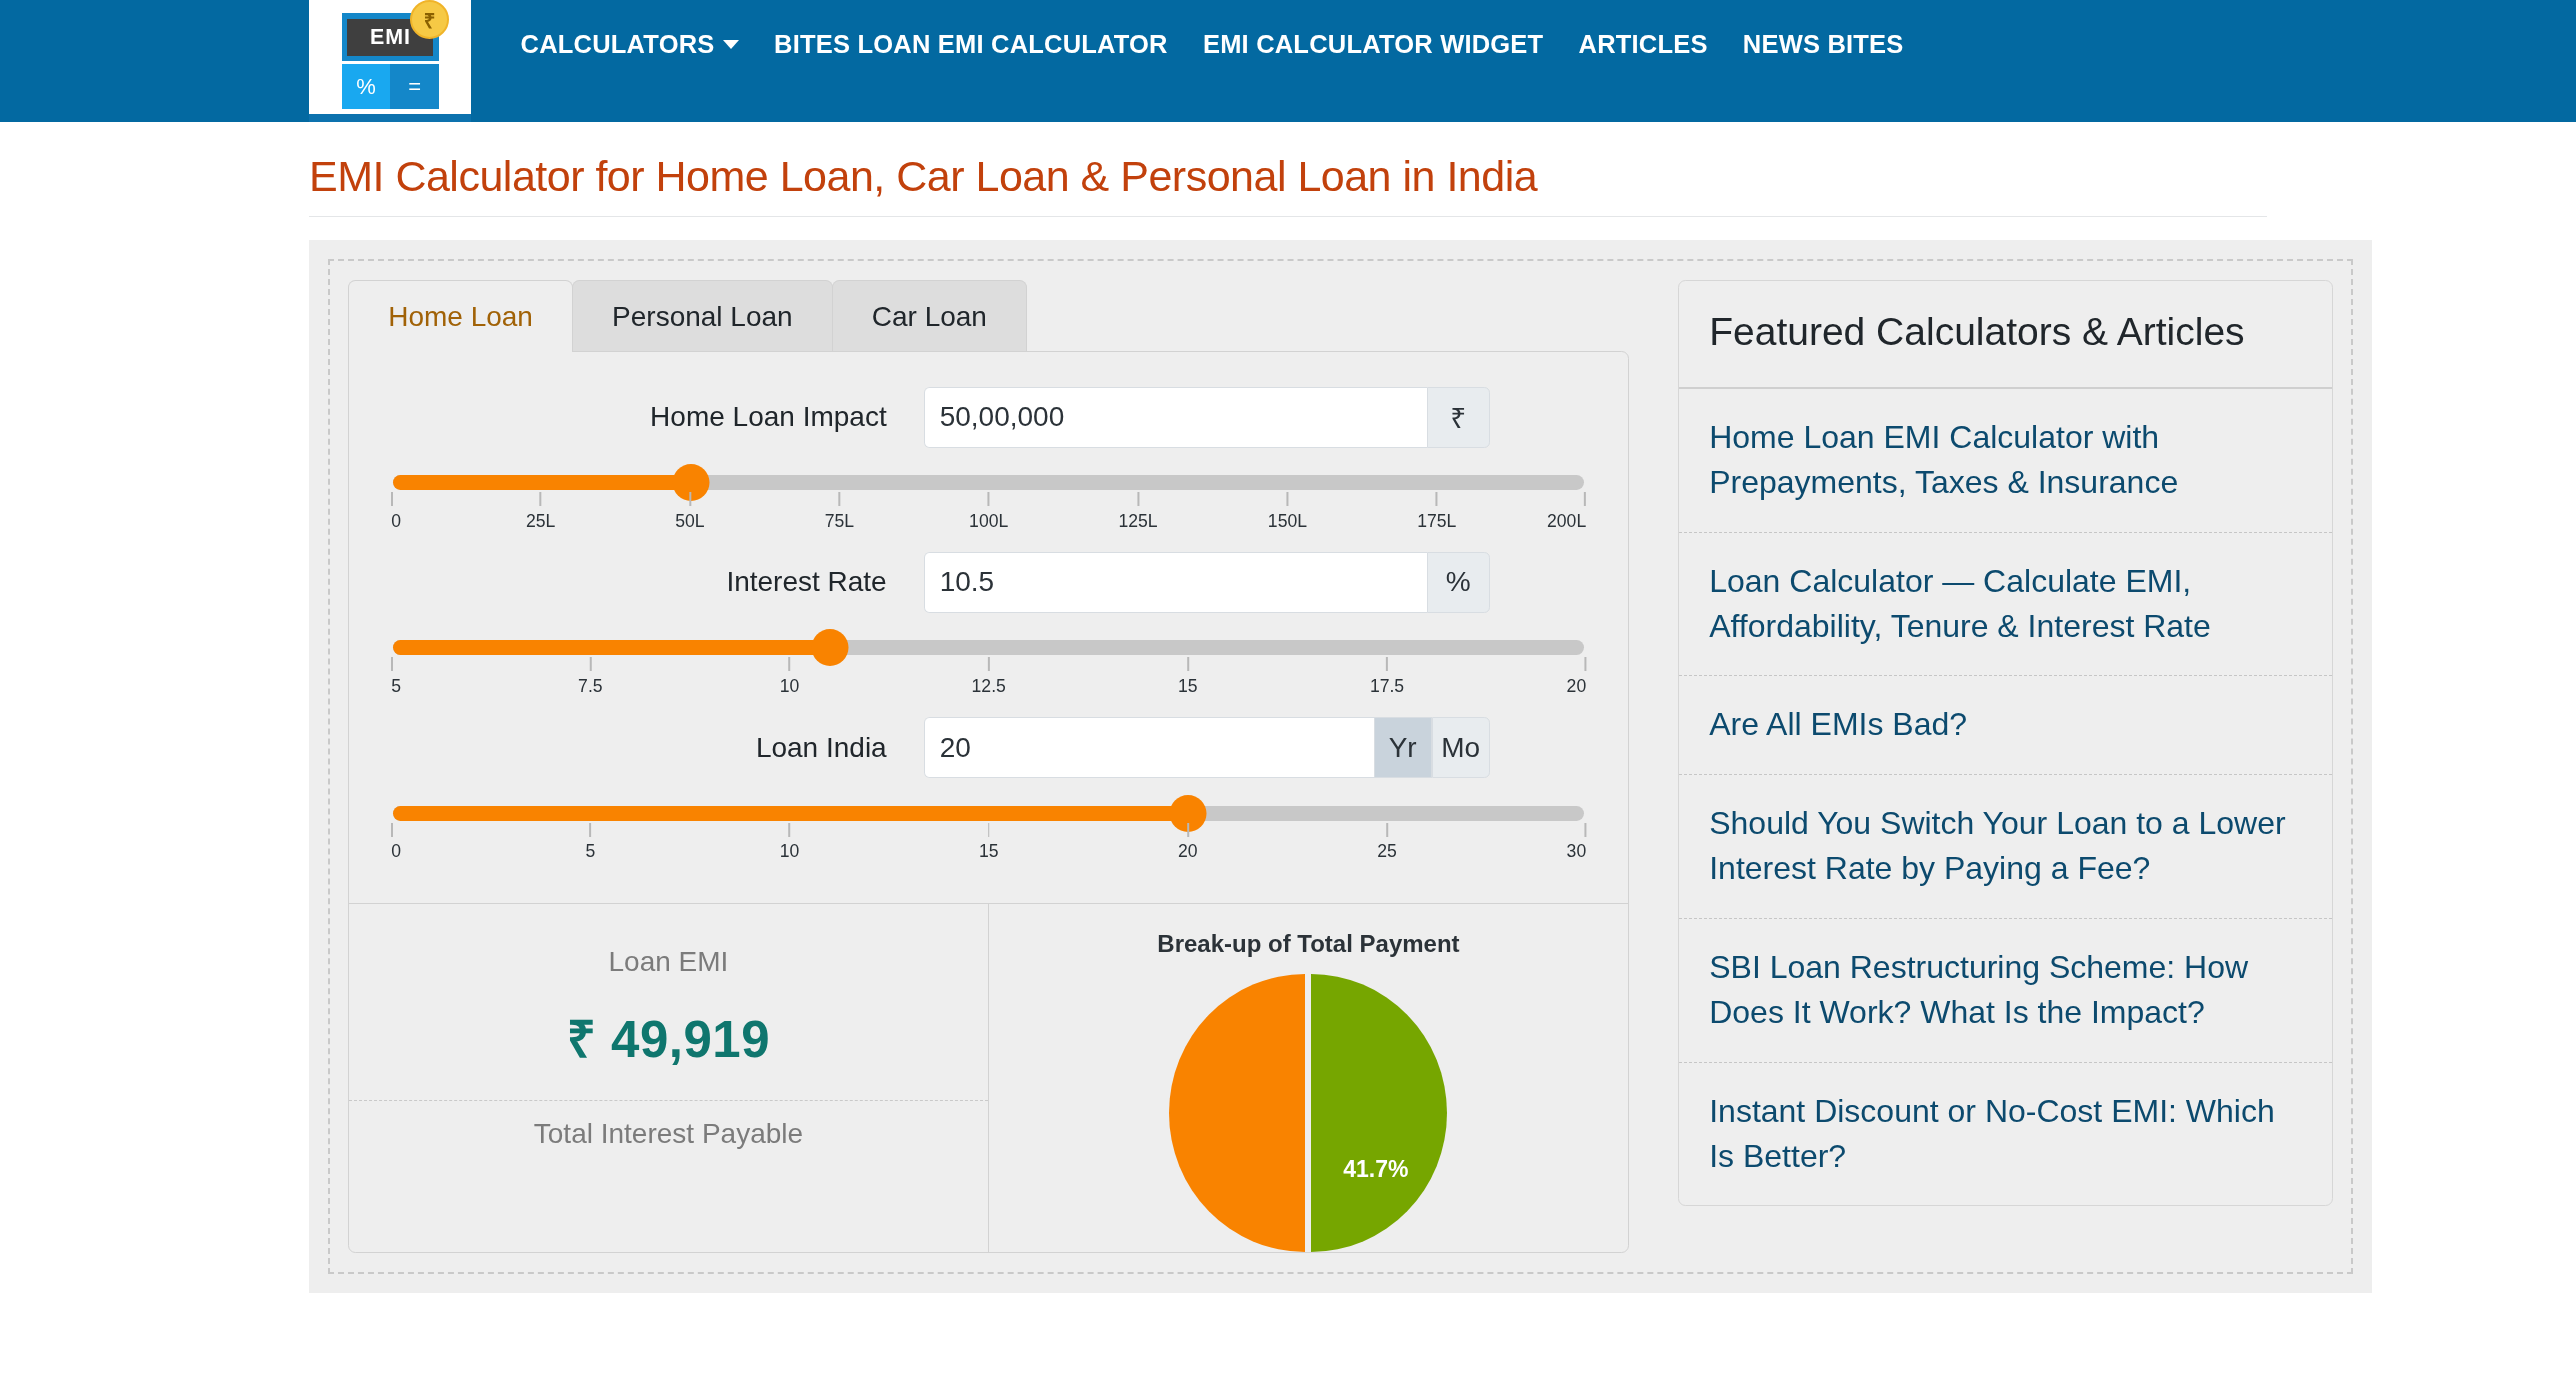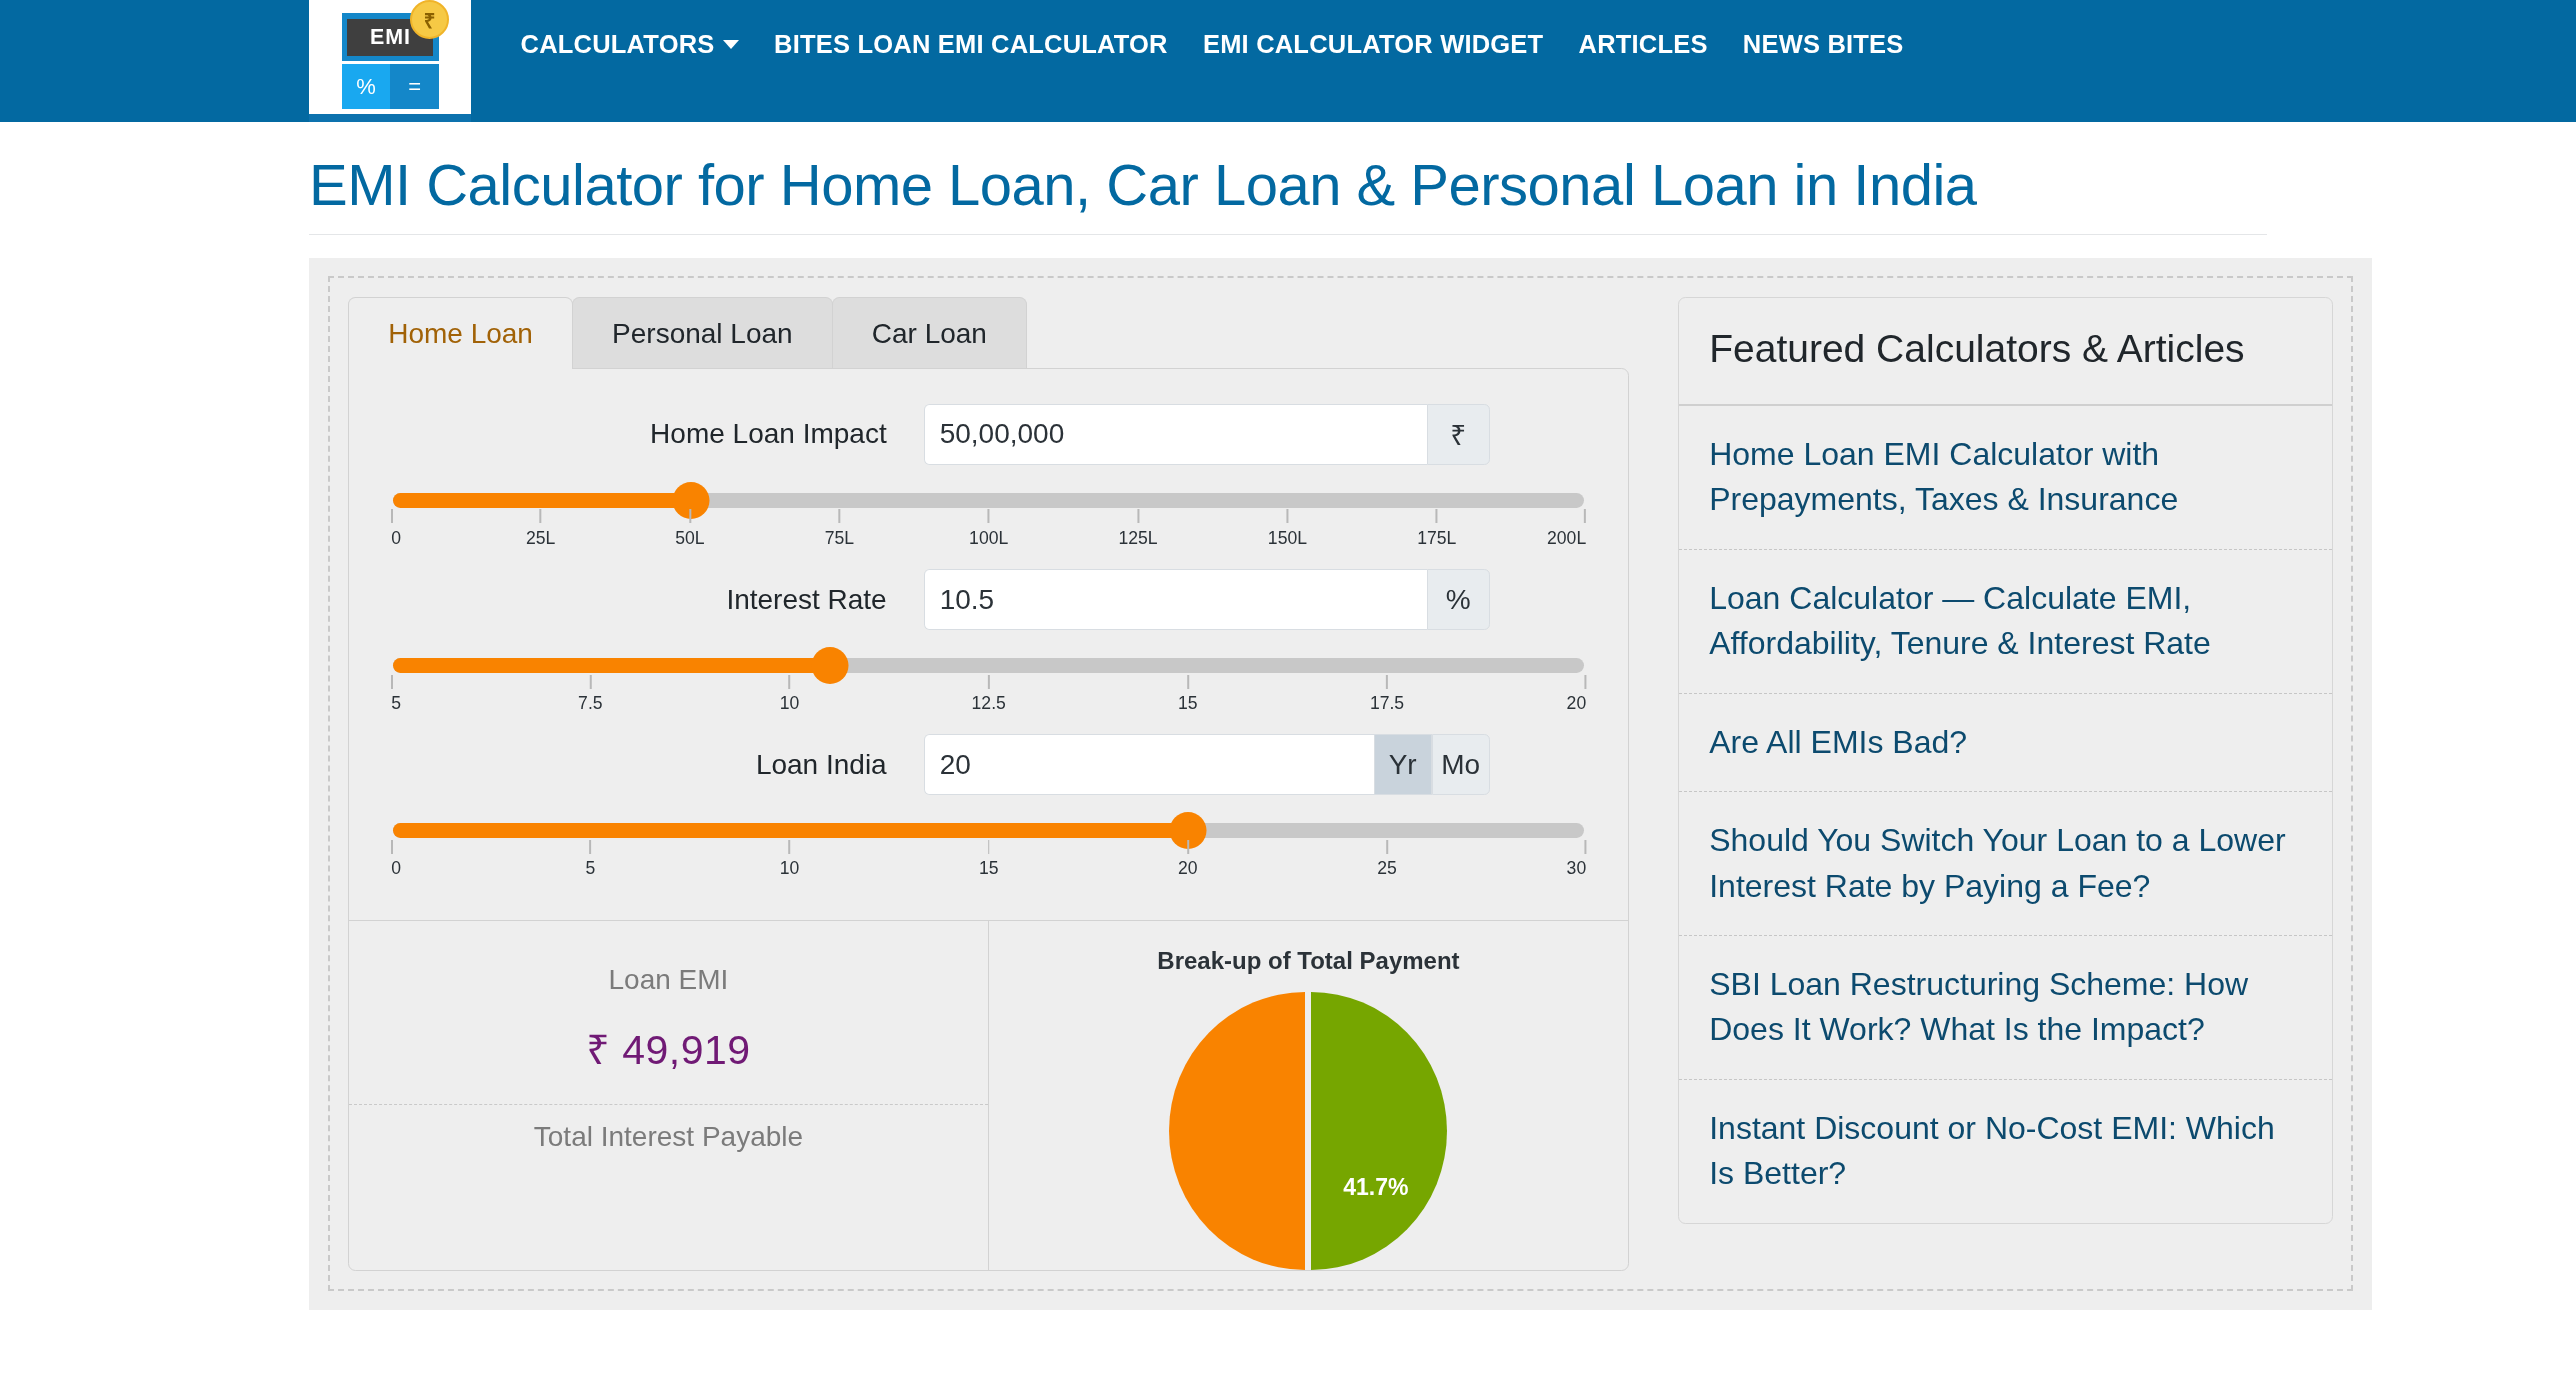--- a/index.html
+++ b/index.html
@@ -118,23 +118,23 @@
     border-right: 8.4px solid transparent;
     border-top: 9.3px solid #ffffff;
   }
 
   
   .page-wrap {
     width: 2576px;
     padding: 0 309px;
   }
   .page-title {
-    font-size: 58px;
+    font-size: 43px;
     font-weight: 400;
-    color: #0369a1;
+    color: #c2410c;
     line-height: 1.15;
     padding-top: 30px;
     padding-bottom: 15px;
     border-bottom: 1.9px solid #e4e6e8;
     letter-spacing: -0.5px;
   }
 
   
   .outer-panel {
     margin-top: 23px;
@@ -321,23 +321,23 @@
     text-align: center;
     padding: 16.7px 9.3px 28px 9.3px;
     border-bottom: 0.9px dashed #c9c9c9;
   }
   .result-label {
     font-size: 28px;
     color: #7b7b7b;
     margin-bottom: 24px;
   }
   .result-value {
-    font-size: 41px;
-    font-weight: 400;
-    color: #701a75;
+    font-size: 51px;
+    font-weight: 700;
+    color: #0f766e;
     letter-spacing: 0.5px;
   }
   .result-block.last { border-bottom: none; }
   .result-right {
     width: 50%;
     padding-top: 26px;
     text-align: center;
     position: relative;
   }
   .chart-title {

